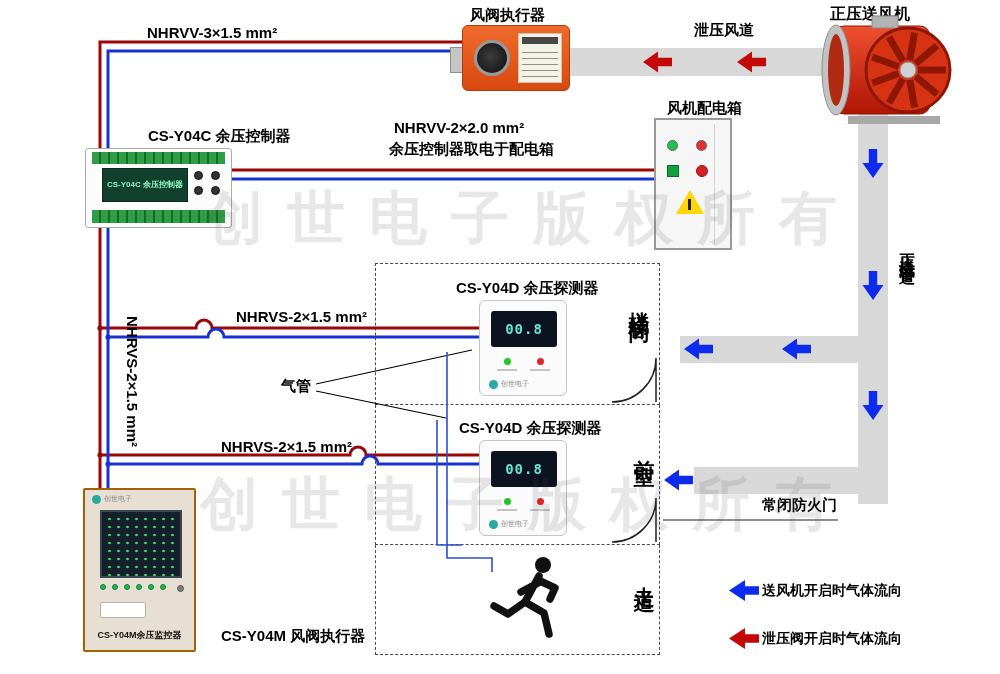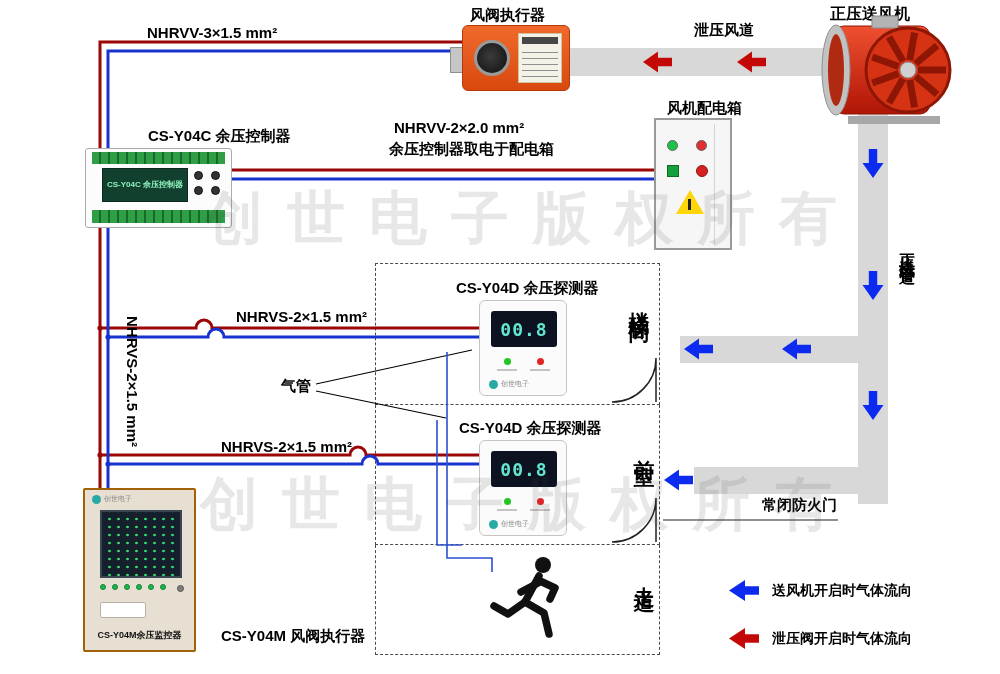--- a/index.html
+++ b/index.html
@@ -53,21 +53,21 @@
   .btn-sq{position:absolute;left:11px;top:45px;width:12px;height:12px;background:#14a03c;border:1px solid #0c6b27}
   .btn-rd{position:absolute;left:40px;top:45px;width:12px;height:12px;border-radius:50%;background:#d42222;border:1px solid #8f1414}
   .warn{position:absolute;left:20px;top:70px;width:0;height:0;
         border-left:14px solid transparent;border-right:14px solid transparent;border-bottom:24px solid #ffd60a}
   .warn-mark{position:absolute;left:32px;top:79px;width:3px;height:11px;background:#222}
 
   
   .detector{width:88px;height:96px;background:#fbfbfb;border:1.5px solid #c4c4c4;border-radius:6px}
   .det-screen{position:absolute;left:11px;top:10px;width:66px;height:36px;background:#0d1220;border-radius:3px;
               display:flex;align-items:center;justify-content:center}
-  .det-value{font-family:"DejaVu Sans Mono",monospace;font-weight:bold;font-size:18px;color:#63e6cf;letter-spacing:1px}
+  .det-value{font-family:"DejaVu Sans Mono",monospace;font-weight:bold;font-size:14px;color:#63e6cf;letter-spacing:1px}
   .led{position:absolute;width:7px;height:7px;border-radius:50%}
   .led.g{background:#23c523}.led.r{background:#e02424}
   .led-tag{position:absolute;width:20px;height:2px;background:#c4c4c4}
   .brand-row{position:absolute;left:9px;bottom:6px;display:flex;align-items:center;gap:3px}
   .brand-dot{width:9px;height:9px;border-radius:50%;background:#29a9a4;display:inline-block}
   .brand-txt{font-size:7px;color:#8a8a8a;white-space:nowrap}
 
   
   .mon{width:113px;height:164px;background:#e7e0d2;border:2px solid #a16207;border-radius:2px}
   .mon-brand{position:absolute;left:7px;top:4px;display:flex;gap:3px;align-items:center}
@@ -75,21 +75,21 @@
               border:2px solid #3a4552;
               background-image:radial-gradient(circle,#35d96e 1px,transparent 1.6px);
               background-size:9px 8px;background-position:3px 3px}
   .mon-leds{position:absolute;left:15px;top:94px;display:flex;gap:6px}
   .mon-led{width:6px;height:6px;border-radius:50%;background:#20b84a;border:1px solid #128034}
   .mon-key{position:absolute;right:10px;top:95px;width:7px;height:7px;border-radius:50%;background:#7d7d7d;border:1px solid #555}
   .mon-slot{position:absolute;left:15px;top:112px;width:46px;height:16px;background:#fff;border:1px solid #b9b2a4;border-radius:2px}
   .mon-label{position:absolute;left:0;right:0;bottom:8px;text-align:center;font-size:9px;font-weight:bold;color:#111;white-space:nowrap}
 
   
-  .legend-row{position:absolute;display:flex;align-items:center;gap:11px;z-index:6}
+  .legend-row{position:absolute;display:flex;align-items:center;gap:1px;z-index:6}
   .legend-txt{font-size:14px;font-weight:bold;white-space:nowrap}
 </style>
 </head>
 <body>
 
 <div id="stage">
 
   <div class="zone" style="left:375px;top:263px;width:285px;height:142px"></div>
   <div class="zone" style="left:375px;top:405px;width:285px;height:140px;border-top:none"></div>
   <div class="zone" style="left:375px;top:545px;width:285px;height:110px;border-top:none"></div>

